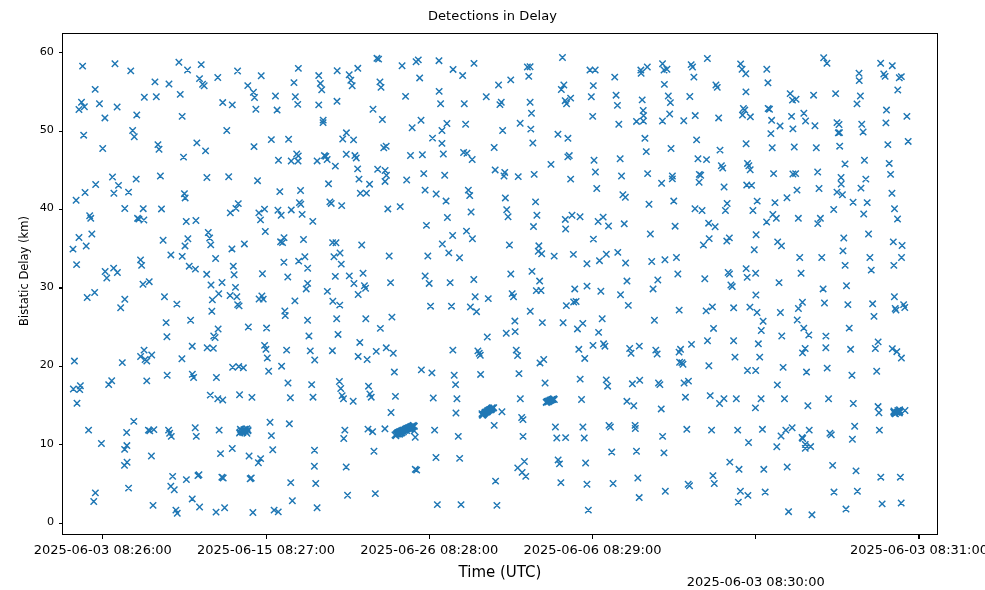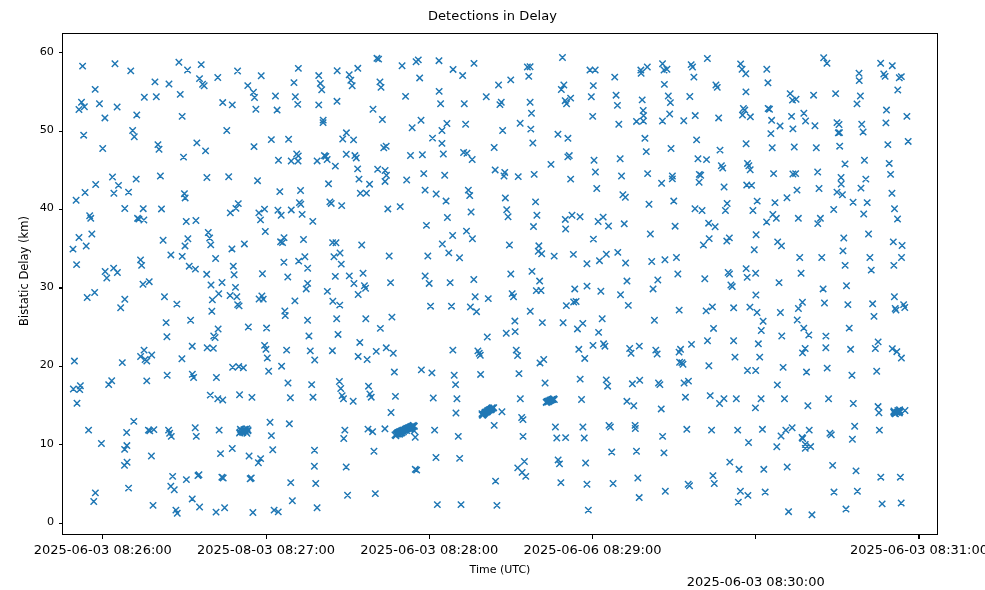--- a/index.html
+++ b/index.html
@@ -79,21 +79,21 @@
     width: 1.1px;
     height: 3.5px;
     background: #000000;
   }
   #xlabel {
     position: absolute;
     left: 62px;
     top: 563px;
     width: 876px;
     text-align: center;
-    font-size: 11px;
+    font-size: 15px;
     color: #000000;
   }
   #ylabel {
     position: absolute;
     left: -86px;
     top: 264px;
     width: 220px;
     text-align: center;
     font-size: 11.5px;
     color: #000000;
@@ -125,23 +125,23 @@
       <div class="ytick-label" style="left: -2px; top: 201.484px; width: 56px;">40</div>
       <div class="ytick-mark" style="left: 58.5px; top: 130.547px;"></div>
       <div class="ytick-label" style="left: -2px; top: 123.047px; width: 56px;">50</div>
       <div class="ytick-mark" style="left: 58.5px; top: 52.1094px;"></div>
       <div class="ytick-label" style="left: -2px; top: 44.6094px; width: 56px;">60</div>
     </div>
   <div id="xticks-container">
       <div class="xtick-mark" style="left: 102.307px; top: 535px;"></div>
       <div class="xtick-label" style="left: 22.8075px; top: 542px; width: 160px;">2025-06-03 08:26:00</div>
       <div class="xtick-mark" style="left: 265.537px; top: 535px;"></div>
-      <div class="xtick-label" style="left: 186.037px; top: 542px; width: 160px;">2025-08-03 08:27:00</div>
+      <div class="xtick-label" style="left: 186.037px; top: 542px; width: 160px;">2025-06-15 08:27:00</div>
       <div class="xtick-mark" style="left: 428.767px; top: 535px;"></div>
-      <div class="xtick-label" style="left: 349.267px; top: 542px; width: 160px;">2025-06-03 08:28:00</div>
+      <div class="xtick-label" style="left: 349.267px; top: 542px; width: 160px;">2025-06-26 08:28:00</div>
       <div class="xtick-mark" style="left: 591.997px; top: 535px;"></div>
       <div class="xtick-label" style="left: 512.497px; top: 542px; width: 160px;">2025-06-06 08:29:00</div>
       <div class="xtick-mark" style="left: 755.227px; top: 535px;"></div>
       <div class="xtick-label" style="left: 675.727px; top: 574px; width: 160px;">2025-06-03 08:30:00</div>
       <div class="xtick-mark" style="left: 918.457px; top: 535px;"></div>
       <div class="xtick-label" style="left: 838.957px; top: 542px; width: 160px;">2025-06-03 08:31:00</div>
     </div>
 
   <div id="axes">
     <svg id="plot-svg" viewBox="0 0 876 502" preserveAspectRatio="none" xmlns="http://www.w3.org/2000/svg">

